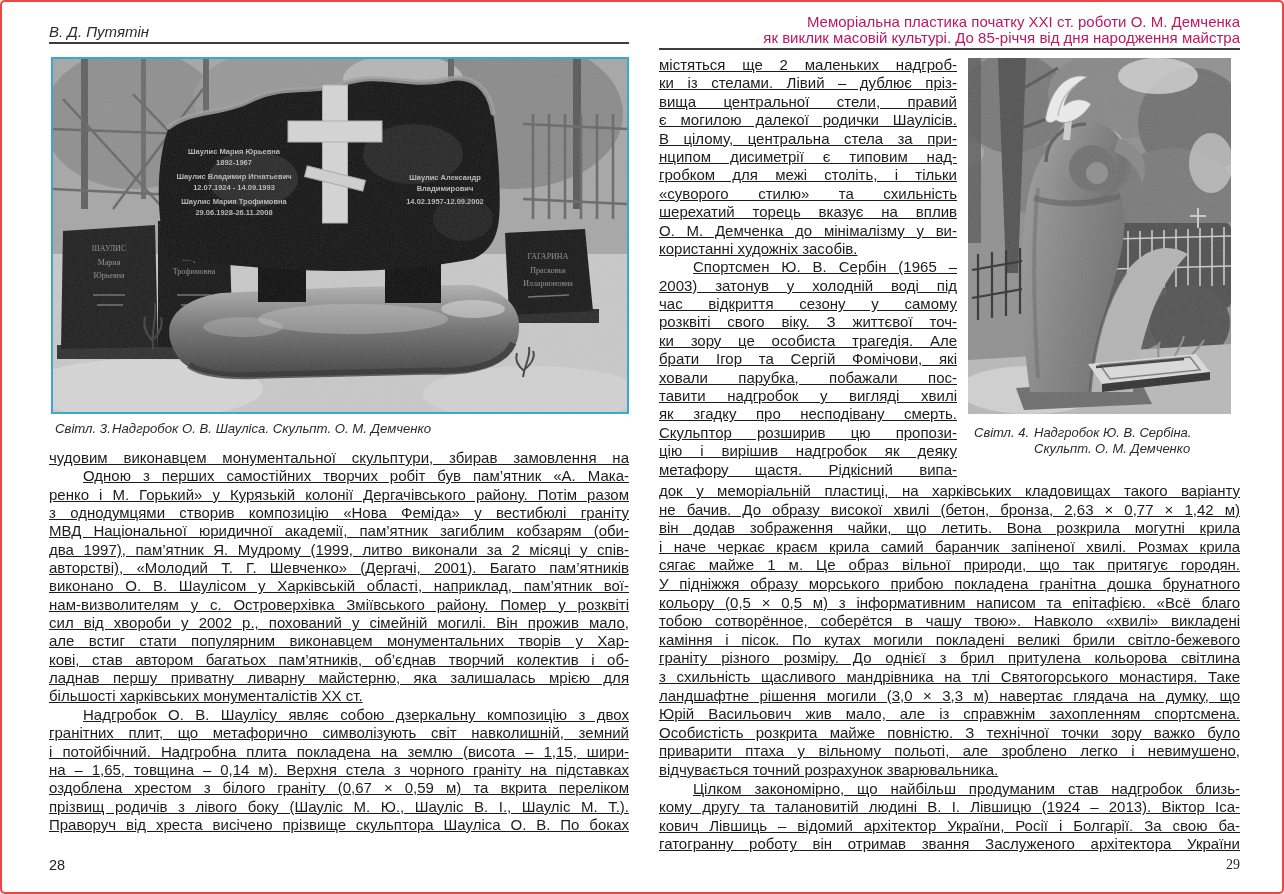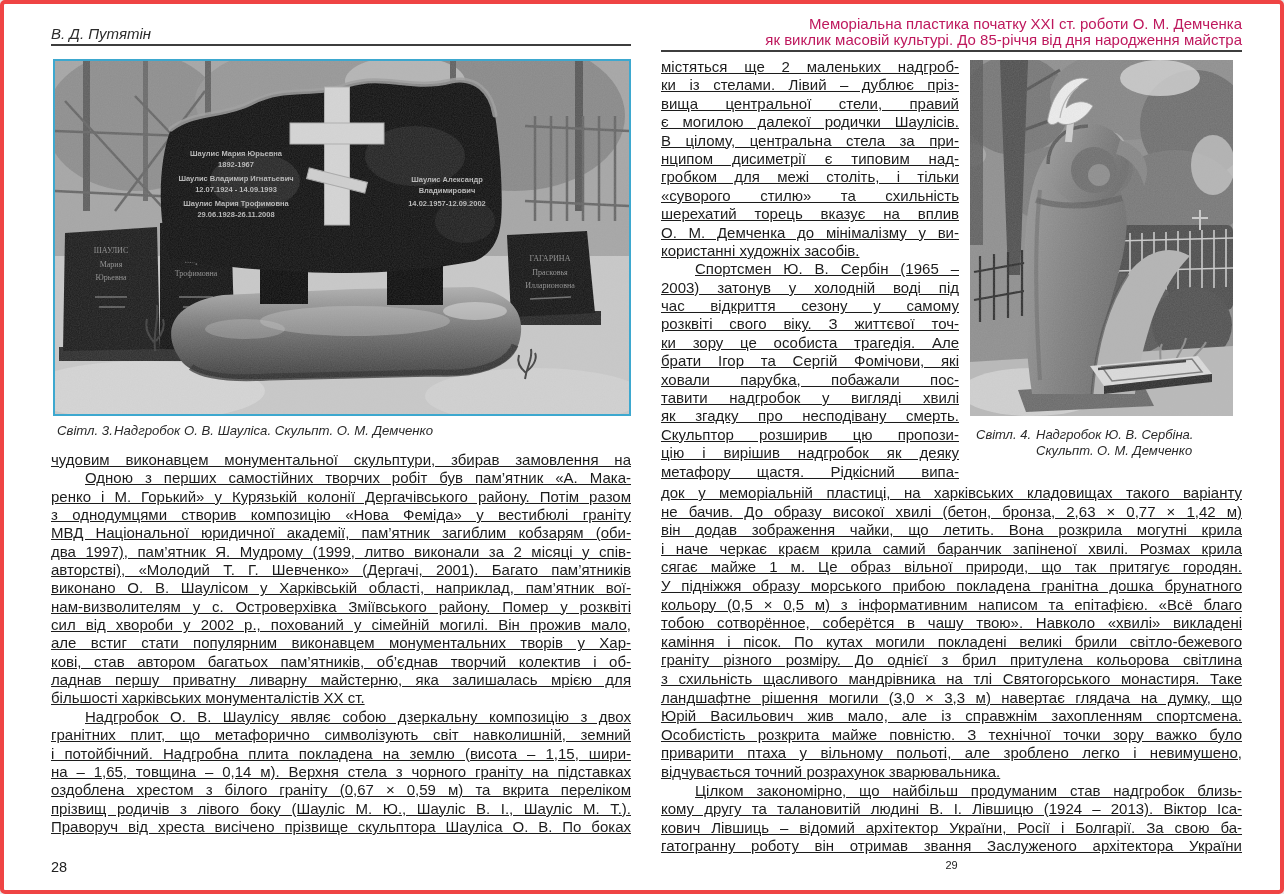--- a/index.html
+++ b/index.html
@@ -1,18 +1,18 @@
 <!DOCTYPE html>
 <html><head>
 <meta charset="utf-8">
 <style>
   html,body{margin:0;padding:0;background:#e8e8e8;}
   body{width:1284px;height:894px;overflow:hidden;font-family:"Liberation Sans",sans-serif;}
   .sheet{position:absolute;left:0;top:0;width:1284px;height:894px;background:#ffffff;
-         border:4px solid #ef4444;border-radius:5px;box-sizing:border-box;}
+         border:2px solid #ef4444;border-radius:5px;box-sizing:border-box;}
   
   .lp-header{position:absolute;left:47px;top:21px;font-size:15px;font-style:italic;color:#2b2b2b;}
   .lp-rule{position:absolute;left:47px;top:40px;width:580px;border-top:2px solid #3d3d3d;}
   .rp-header{position:absolute;left:657px;top:12px;width:581px;text-align:right;
              font-size:15px;color:#be185d;line-height:16px;}
   .rp-rule{position:absolute;left:657px;top:46px;width:581px;border-top:2px solid #3d3d3d;}
   
   .lp-photo{position:absolute;left:49px;top:55px;width:578px;height:357px;
             border:2px solid #3da8cf;box-sizing:border-box;background:#b8b8b8;}
   .rp-photo{position:absolute;left:966px;top:56px;width:263px;height:356px;background:#9c9c9c;}
@@ -32,21 +32,21 @@
   .line.last{text-align-last:left;}
   .line.indent{text-indent:34px;}
   .lp-body{position:absolute;left:47px;top:447px;width:580px;line-height:18.35px;}
   .lp-body .line{height:18.35px;}
   .rp-col{position:absolute;left:657px;top:54px;width:298px;line-height:18.4px;}
   .rp-col .line{height:18.4px;}
   .rp-full{position:absolute;left:657px;top:480px;width:581px;line-height:18.6px;}
   .rp-full .line{height:18.6px;}
   
   .lp-num{position:absolute;left:47px;top:855px;font-size:14.5px;color:#222;}
-  .rp-num{position:absolute;left:657px;top:855px;width:581px;text-align:center;font-size:11px;color:#222;}
+  .rp-num{position:absolute;left:657px;top:855px;width:581px;text-align:right;font-size:14px;color:#222;font-family:Liberation Serif, serif;}
   
   .eng{font-size:7.5px;fill:#b9b9b9;text-anchor:middle;font-family:"Liberation Sans",sans-serif;font-weight:bold;}
   .eng2{font-size:8px;fill:#8f8f8f;text-anchor:middle;font-family:"Liberation Serif",serif;}
 </style>
 </head>
 <body>
 
 <div class="sheet">
 
   <div class="lp-header">В. Д. Путятін</div>

